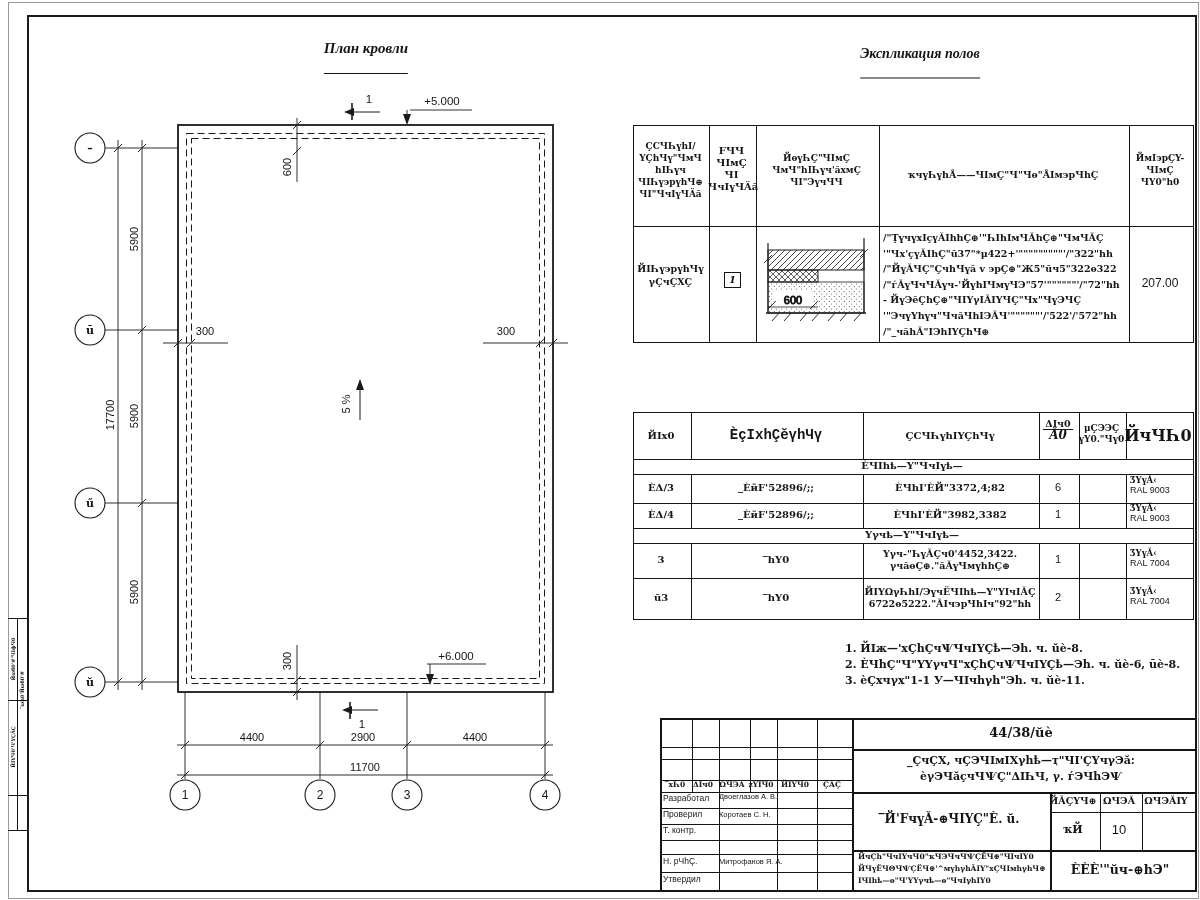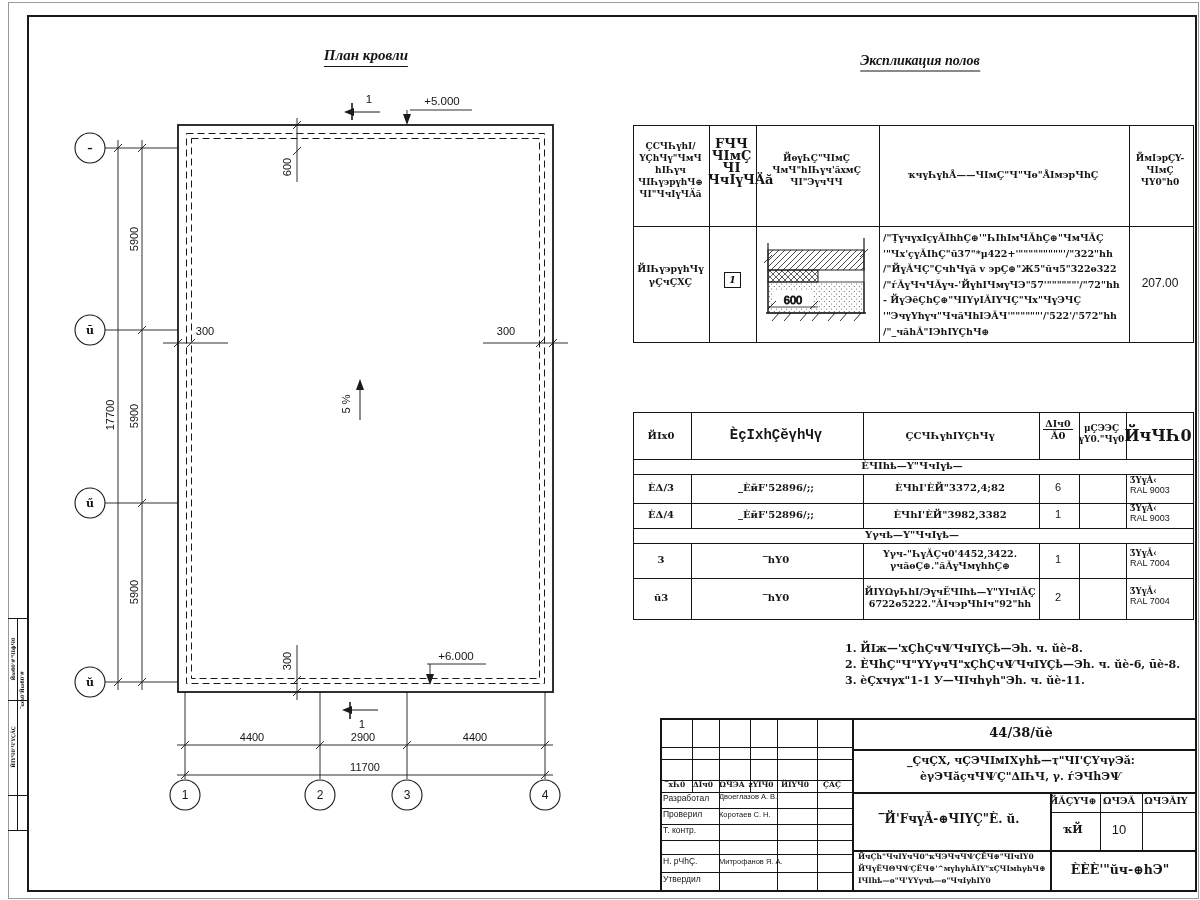--- a/index.html
+++ b/index.html
@@ -4,21 +4,21 @@
 <style>
   html,body{margin:0;padding:0;background:#ffffff;}
   #sheet{position:relative;width:1200px;height:900px;background:#fff;overflow:hidden;
          font-family:"Liberation Sans","DejaVu Sans",sans-serif;color:#151515;}
   .t{position:absolute;white-space:nowrap;color:#151515;}
   .ser{font-family:"DejaVu Serif",serif;font-weight:600;}
   .sans{font-family:"Liberation Sans","DejaVu Sans",sans-serif;}
   .ctr{transform:translate(-50%,-50%);}
   .rot{transform:translate(-50%,-50%) rotate(-90deg);}
   .ttl{font-family:"Liberation Serif","DejaVu Serif",serif;font-style:italic;font-weight:700;
-       border-bottom:1.4px solid #151515;padding-bottom:2px;}
+       border-bottom:1.4px solid #151515;padding-bottom:16px;}
   .L{position:absolute;background:#151515;}
   .Lg{position:absolute;background:#9a9a9a;}
   .blk{position:absolute;text-align:center;color:#151515;}
   .lft{position:absolute;text-align:left;color:#151515;}
   svg text{fill:#151515;}
 </style>
 </head>
 <body>
 
 <div id="sheet">
@@ -161,21 +161,21 @@
     <div class="L" style="left:0;top:100px;width:559px;height:1px;"></div>
   </div>
 
   <div class="blk ser" style="left:633px;top:140px;width:75px;font-size:9px;line-height:12px;">
     <div>ҪСЧҺүhI/</div>
       <div>YÇhЧү"ЧмЧ</div>
       <div>hIҺүч</div>
     <div>ЧIҺү϶рүhЧ⊕</div>
       <div>ЧI"ЧчIүЧÄă</div>
   </div>
-  <div class="blk ser" style="left:708px;top:138px;width:47px;font-size:13px;line-height:12px;">
+  <div class="blk ser" style="left:708px;top:145px;width:47px;font-size:10px;line-height:12px;">
     <div>FЧЧ</div>
       <div>ЧIмÇ</div>
       <div>ЧI</div>
     <div>ЧчIүЧÄă</div>
   </div>
   <div class="blk ser" style="left:755px;top:152px;width:123px;font-size:9px;line-height:12px;">
     <div>ЙѳүҺÇ"ЧIмÇ</div>
       <div>ЧмЧ"hIҺүч'ăхмÇ</div>
       <div>ЧI"ЭүчЧЧ</div>
   </div>
@@ -259,21 +259,21 @@
     <div class="L" style="left:405px;top:130px;width:1px;height:76px;"></div>
     <div class="L" style="left:445px;top:130px;width:1px;height:76px;"></div>
     <div class="L" style="left:492px;top:130px;width:1px;height:76px;"></div>
   </div>
 
   <div class="t ctr ser" style="left:661px;top:435px;font-size:10px;">ЙIх0</div>
   <div class="t ctr ser" style="left:776px;top:435px;font-size:14px;font-family:Liberation Mono, monospace;">ÈçIхhÇĕүhЧү</div>
   <div class="t ctr ser" style="left:950px;top:435px;font-size:10px;">ҪСЧҺүhIYÇhЧү</div>
   <div class="blk ser" style="left:1040px;top:418px;width:36px;font-size:9.5px;line-height:11px;">
     <div style="display:inline-block;border-bottom:1px solid #151515;padding:0 2px;">ΔIч0</div>
-    <div style="font-size:10px;">Ǎ0</div>
+    <div style="font-size:12px;font-style:italic;">Ǎ0</div>
   </div>
   <div class="blk ser" style="left:1078px;top:423px;width:47px;font-size:9px;line-height:11px;">
     <div>μÇЭЭÇ</div>
       <div>үY0."Чү0</div>
   </div>
   <div class="t ctr ser" style="left:1158px;top:435px;font-size:16px;">ЙчЧҺ0</div>
 
   <div class="t ctr ser" style="left:912px;top:465px;font-size:10px;">ÈЧIhҍ—Y"ЧчIүҍ—</div>
   <div class="t ctr ser" style="left:912px;top:534px;font-size:10px;">Yγчҍ—Y"ЧчIүҍ—</div>
 

